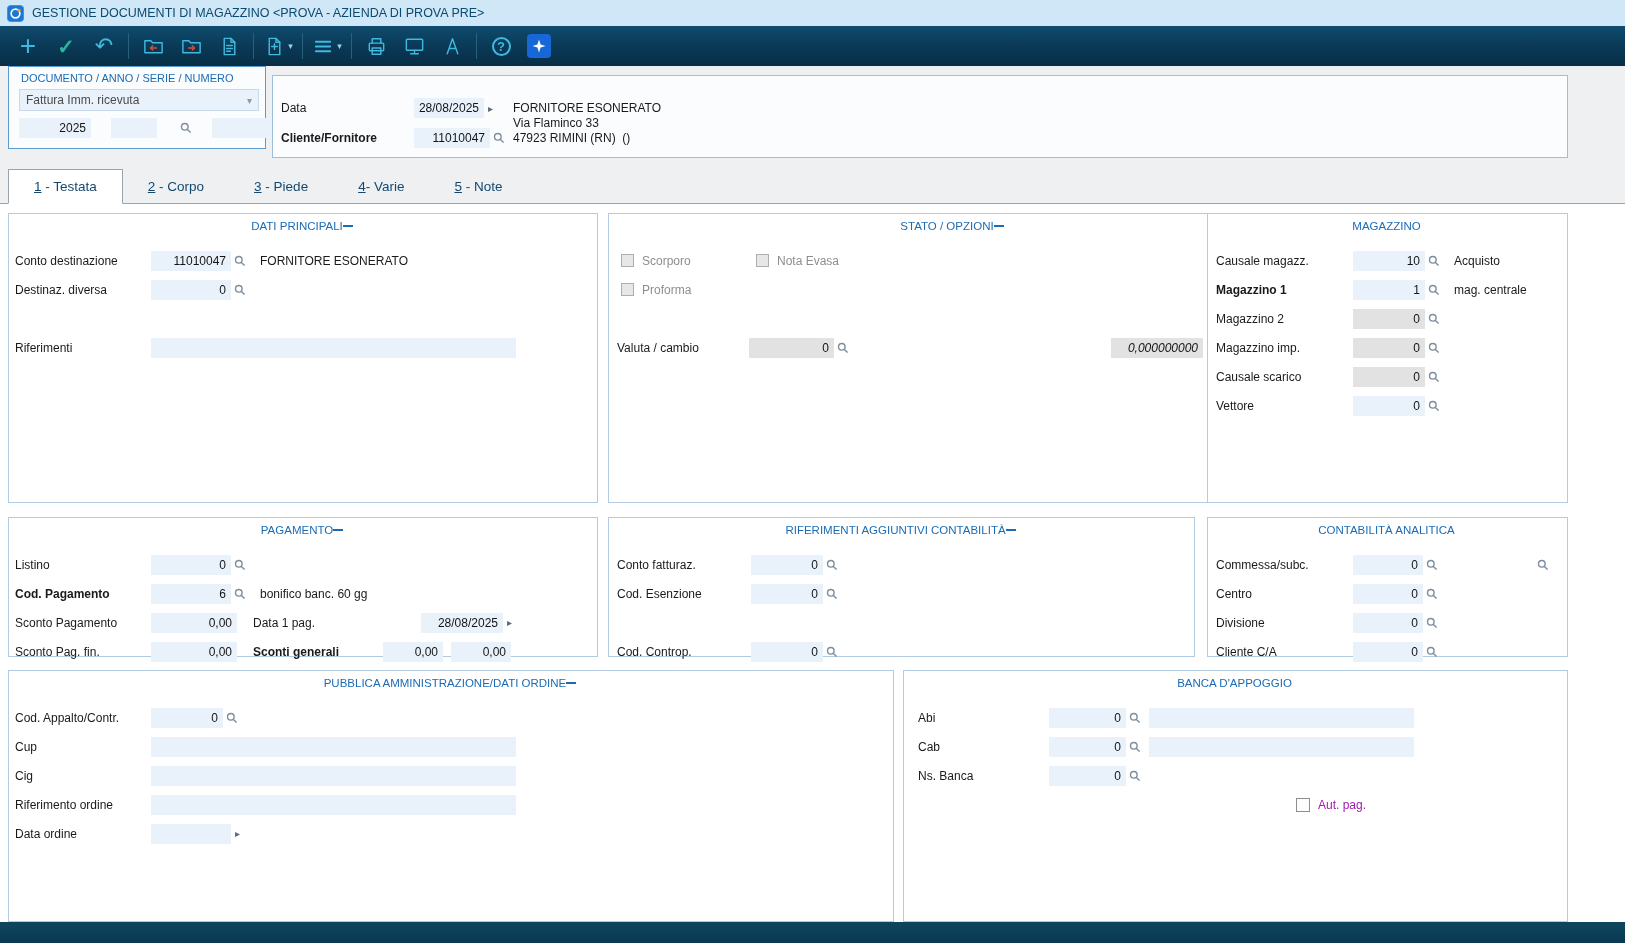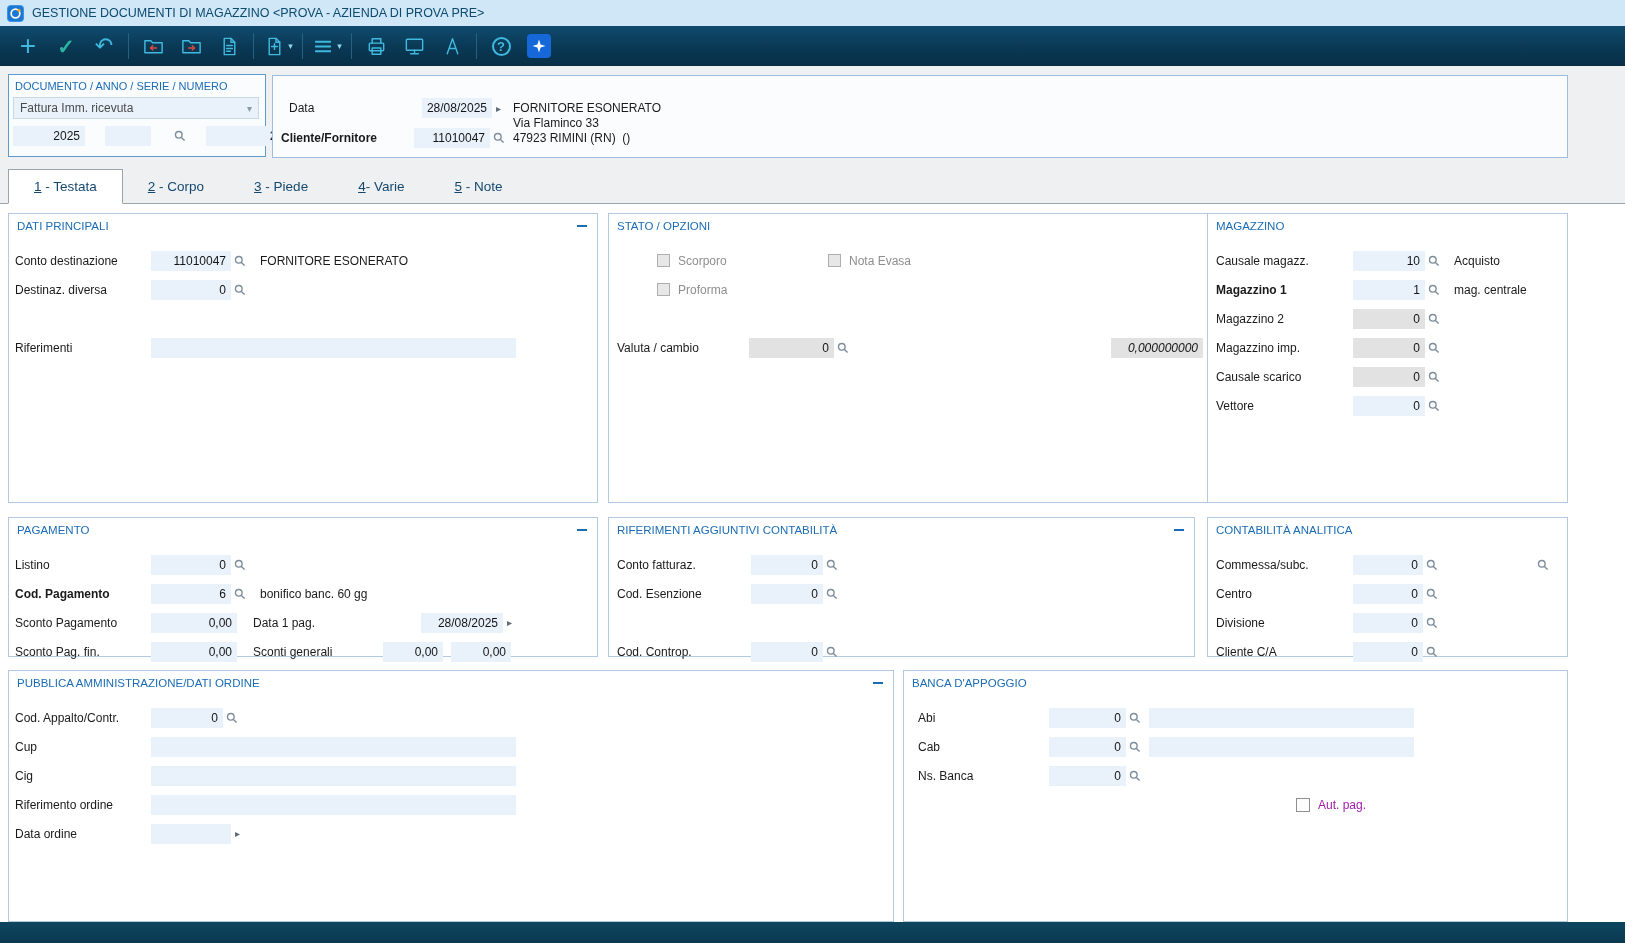--- a/index.html
+++ b/index.html
@@ -16,65 +16,65 @@
 .tbtn{width:38px;height:34px;display:flex;align-items:center;justify-content:center;cursor:pointer;border-radius:3px;flex:none;}
 .tbtn .caret{color:#8fd6ec;font-size:9px;margin-left:2px;}
 .tglyph{color:#3fb9de;font-size:22px;line-height:1;}
 .tsep{width:1px;height:26px;background:#28607f;margin:0 5px;flex:none;}
 .ticon{width:23px;height:23px;stroke:#3fb9de;fill:none;stroke-width:1.5;stroke-linecap:round;stroke-linejoin:round;}
 .help-ring{width:19px;height:19px;border:2px solid #3fb9de;border-radius:50%;display:flex;align-items:center;justify-content:center;color:#3fb9de;font-size:13px;font-weight:bold;}
 .assist{width:24px;height:24px;border-radius:4px;background:#1668d8;display:flex;align-items:center;justify-content:center;}
 
 
 .header-strip{position:relative;height:96px;background:#eef0f2;}
-.doc-box{position:absolute;left:8px;top:8px;width:258px;height:83px;background:#fbfcfd;border:1px solid #5e9bcd;padding:3px 6px 0 4px;}
+.doc-box{position:absolute;left:8px;top:0;width:258px;height:83px;background:#fbfcfd;border:1px solid #5e9bcd;padding:3px 6px 0 10px;}
 .doc-box-title{color:#1b6cb5;font-size:11px;margin:2px 0 5px 2px;}
 .select{height:22px;background:#e9f2fb;border:1px solid #c9d8e6;display:flex;align-items:center;justify-content:space-between;padding:0 6px;color:#4a4a4a;cursor:pointer;}
 .chev{color:#8a9aa8;font-size:10px;}
 .doc-code-row{display:flex;align-items:center;margin-top:7px;column-gap:20px;}
 .fld{background:#e9f2fb;height:20px;display:flex;align-items:center;justify-content:flex-end;padding:0 5px;color:#141414;flex:none;overflow:hidden;}
 .fld.dis{background:#e2e2e2;}
 .fld.left{justify-content:flex-start;}
 .lens{width:12px;height:12px;margin-left:3px;flex:none;stroke:#7d8d9d;stroke-width:1.4;fill:none;cursor:pointer;}
 .arrow{color:#5c6a76;font-size:10px;margin-left:4px;}
 .party-box{position:absolute;left:272px;top:9px;width:1296px;height:83px;background:#fbfcfd;border:1px solid #9dbfdd;}
 .prow{position:absolute;display:flex;align-items:center;}
-.prow1{top:22px;left:16px;}
+.prow1{top:22px;left:8px;}
 .prow2{top:52px;left:8px;}
 .plabel{width:133px;flex:none;}
 .partyinfo{position:absolute;left:240px;top:25px;line-height:15px;}
 .partyinfo div{white-space:pre;}
 
 
 .tabbar{position:relative;height:42px;background:#eef0f2;display:flex;align-items:flex-end;padding-left:8px;border-bottom:1px solid #9aa4ac;}
 .tab{height:35px;padding:0 25px;display:flex;align-items:center;font-size:13.5px;color:#14486f;cursor:pointer;margin-bottom:-1px;}
 .tab span{white-space:pre;}
 .tab.active{background:#fff;border:1px solid #9aa4ac;border-bottom:1px solid #fff;}
 .tnum{text-decoration:underline;}
 
 
 .content{position:relative;height:718px;background:#fff;}
 .group{position:absolute;border:1px solid #b2cbe2;background:#fff;}
-.ghead{height:24px;display:flex;align-items:center;justify-content:space-between;padding:0 10px 0 8px;}
+.ghead{height:24px;display:flex;align-items:center;justify-content:center;padding:0 10px 0 8px;}
 .gtitle{color:#1b6cb5;font-size:11.5px;}
 .gmin{width:10px;height:2px;background:#1b6cb5;cursor:pointer;flex:none;}
 .grows{padding-top:8px;}
 .frow{display:flex;align-items:center;height:29px;padding-left:6px;}
 .lbl{width:136px;flex:none;}
 .b{font-weight:bold;}
 .desc{margin-left:14px;}
 .w60{width:60px;}.w70{width:70px;}.w72{width:72px;}.w76{width:76px;}.w77{width:77px;}.w80{width:80px;}.w82{width:82px;}.w85{width:85px;}.w86{width:86px;}.w92{width:92px;}.w265{width:265px;}.w365{width:365px;}
 .sub1{margin-left:16px;width:168px;flex:none;}
-.sub2{margin-left:16px;width:130px;flex:none;}
+.sub2{margin-left:16px;width:130px;flex:none;font-weight:bold;}
 .gap8{width:8px;flex:none;}
 .cb{width:13px;height:13px;background:#e7e7e7;border:1px solid #aeaeae;flex:none;cursor:pointer;}
 .cb.en{background:#fdfdfd;border:1px solid #8f8f8f;width:14px;height:14px;}
 .cblbl{margin-left:8px;color:#8e8e8e;}
 .cblbl.dark{color:#a21caf;}
-.cbgrp{display:flex;width:135px;flex:none;margin-left:36px;}
+.cbgrp{display:flex;width:135px;flex:none;}
 .mlauto{margin-left:auto;}
 
 #g-dati{left:8px;top:9px;width:590px;height:290px;}
 #g-stato{left:608px;top:9px;width:690px;height:290px;}
 #g-mag{left:1207px;top:9px;width:361px;height:290px;}
 #g-pag{left:8px;top:313px;width:590px;height:140px;}
 #g-rif{left:608px;top:313px;width:587px;height:140px;}
 #g-ana{left:1207px;top:313px;width:361px;height:140px;}
 #g-pubb{left:8px;top:466px;width:886px;height:252px;}
 #g-banca{left:903px;top:466px;width:665px;height:252px;}

